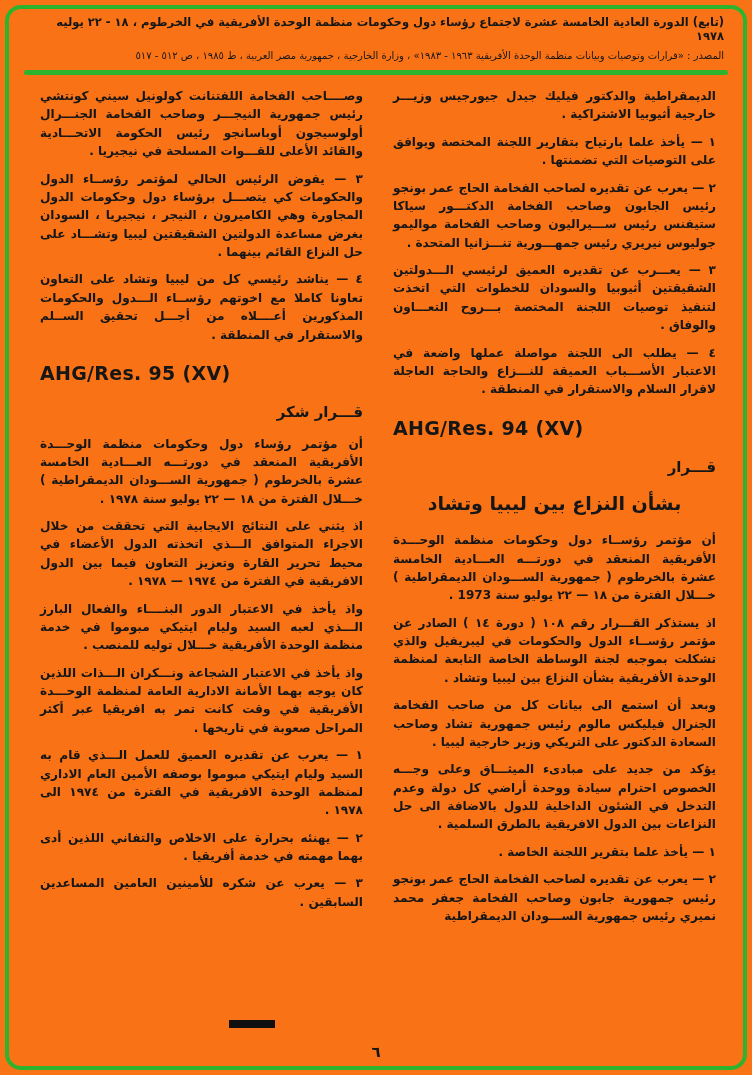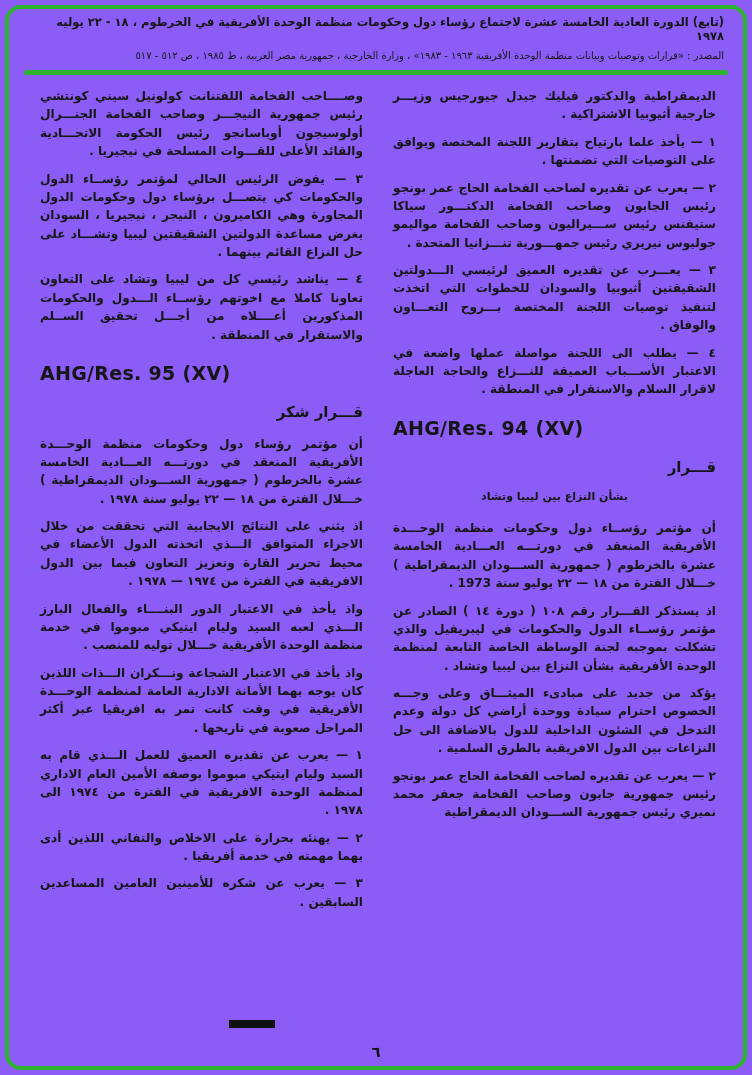--- a/index.html
+++ b/index.html
@@ -3,21 +3,21 @@
 <meta charset="utf-8">
 <style>
   * { margin:0; padding:0; box-sizing:border-box; }
   html, body { width:752px; height:1075px; background:#ffffff; }
   body {
     font-family:"DejaVu Sans", sans-serif;
     color:var(--text,#141414);
     position:relative;
     overflow:hidden;
   }
-  .page { position:absolute; inset:0; background:#8b5cf6; overflow:hidden; }
+  .page { position:absolute; inset:0; background:#f97316; overflow:hidden; }
   .frame {
     position:absolute; inset:5px;
     border:4px solid var(--green,#2db32d);
     border-radius:16px;
     pointer-events:none;
     z-index:5;
   }
   header { padding:15px 28px 0 28px; direction:rtl; text-align:right; position:relative; z-index:1; }
   .hline1 { font-size:11.5px; font-weight:bold; }
   .hline2 { font-size:10px; font-weight:normal; margin-top:7px; }
@@ -39,21 +39,21 @@
   .block { margin-bottom:9px; }
   .block.body { text-align:justify; }
   .block.res_id {
     direction:ltr;
     text-align:left;
     font-size:19px;
     letter-spacing:.3px;
     margin:15px 0 13px 0;
   }
   .block.title { text-align:right; font-size:15px; margin:13px 0 11px 0; }
-  .block.subtitle { text-align:center; font-size:11px; margin:0 0 13px 0; }
+  .block.subtitle { text-align:center; font-size:19px; margin:0 0 13px 0; }
   .scan-mark {
     position:absolute; left:229px; bottom:47px;
     width:46px; height:8px; background:#101010;
   }
   .page-number {
     position:absolute; left:0; right:0; bottom:14px;
     text-align:center; font-size:15px; font-weight:bold;
   }
 </style>
 </head>
@@ -74,21 +74,23 @@
         <div class="block body">الديمقراطية والدكتور فيليك جيدل جيورجيس وزيـــر خارجية أثيوبيا الاشتراكية .</div>
         <div class="block body">١ — يأخذ علما بارتياح بتقارير اللجنة المختصة ويوافق على التوصيات التي تضمنتها .</div>
         <div class="block body">٢ — يعرب عن تقديره لصاحب الفخامة الحاج عمر بونجو رئيس الجابون وصاحب الفخامة الدكتـــور سياكا ستيفنس رئيس ســـيراليون وصاحب الفخامة مواليمو جوليوس نيريري رئيس جمهـــورية تنـــزانيا المتحدة .</div>
         <div class="block body">٣ — يعـــرب عن تقديره العميق لرئيسي الـــدولتين الشقيقتين أثيوبيا والسودان للخطوات التي اتخذت لتنفيذ توصيات اللجنة المختصة بـــروح التعـــاون والوفاق .</div>
         <div class="block body">٤ — يطلب الى اللجنة مواصلة عملها واضعة في الاعتبار الأســـباب العميقة للنـــزاع والحاجة العاجلة لاقرار السلام والاستقرار في المنطقة .</div>
         <div class="block res_id" dir="ltr">AHG/Res. 94 (XV)</div>
         <div class="block title">قـــرار</div>
         <div class="block subtitle">بشأن النزاع بين ليبيا وتشاد</div>
         <div class="block body">أن مؤتمر رؤســاء دول وحكومات منظمة الوحـــدة الأفريقية المنعقد في دورتـــه العـــادية الخامسة عشرة بالخرطوم ( جمهورية الســـودان الديمقراطية ) خـــلال الفترة من ١٨ — ٢٢ يوليو سنة 1973 .</div>
         <div class="block body">اذ يستذكر القـــرار رقم ١٠٨ ( دورة ١٤ ) الصادر عن مؤتمر رؤســاء الدول والحكومات في ليبريفيل والذي تشكلت بموجبه لجنة الوساطة الخاصة التابعة لمنظمة الوحدة الأفريقية بشأن النزاع بين ليبيا وتشاد .</div>
+        <div class="block body">وبعد أن استمع الى بيانات كل من صاحب الفخامة الجنرال فيليكس مالوم رئيس جمهورية تشاد وصاحب السعادة الدكتور على التريكي وزير خارجية ليبيا .</div>
         <div class="block body">يؤكد من جديد على مبادىء الميثـــاق وعلى وجـــه الخصوص احترام سيادة ووحدة أراضي كل دولة وعدم التدخل في الشئون الداخلية للدول بالاضافة الى حل النزاعات بين الدول الافريقية بالطرق السلمية .</div>
+        <div class="block body">١ — يأخذ علما بتقرير اللجنة الخاصة .</div>
         <div class="block body">٢ — يعرب عن تقديره لصاحب الفخامة الحاج عمر بونجو رئيس جمهورية جابون وصاحب الفخامة جعفر محمد نميري رئيس جمهورية الســـودان الديمقراطية</div>
       </section>
     <section class="column">
         <div class="block body">وصــــاحب الفخامة اللفتنانت كولونيل سيني كونتشي رئيس جمهورية النيجـــر وصاحب الفخامة الجنـــرال أولوسيجون أوباسانجو رئيس الحكومة الاتحـــادية والقائد الأعلى للقـــوات المسلحة في نيجيريا .</div>
         <div class="block body">٣ — يفوض الرئيس الحالي لمؤتمر رؤســاء الدول والحكومات كي يتصـــل برؤساء دول وحكومات الدول المجاورة وهي الكاميرون ، النيجر ، نيجيريا ، السودان بغرض مساعدة الدولتين الشقيقتين ليبيا وتشـــاد على حل النزاع القائم بينهما .</div>
         <div class="block body">٤ — يناشد رئيسي كل من ليبيا وتشاد على التعاون تعاونا كاملا مع اخوتهم رؤســاء الـــدول والحكومات المذكورين أعــــلاه من أجـــل تحقيق الســلم والاستقرار في المنطقة .</div>
         <div class="block res_id" dir="ltr">AHG/Res. 95 (XV)</div>
         <div class="block title">قـــرار شكر</div>
         <div class="block body">أن مؤتمر رؤساء دول وحكومات منظمة الوحـــدة الأفريقية المنعقد في دورتـــه العـــادية الخامسة عشرة بالخرطوم ( جمهورية الســـودان الديمقراطية ) خـــلال الفترة من ١٨ — ٢٢ يوليو سنة ١٩٧٨ .</div>
         <div class="block body">اذ يثني على النتائج الايجابية التي تحققت من خلال الاجراء المتوافق الـــذي اتخذته الدول الأعضاء في محيط تحرير القارة وتعزيز التعاون فيما بين الدول الافريقية في الفترة من ١٩٧٤ — ١٩٧٨ .</div>

